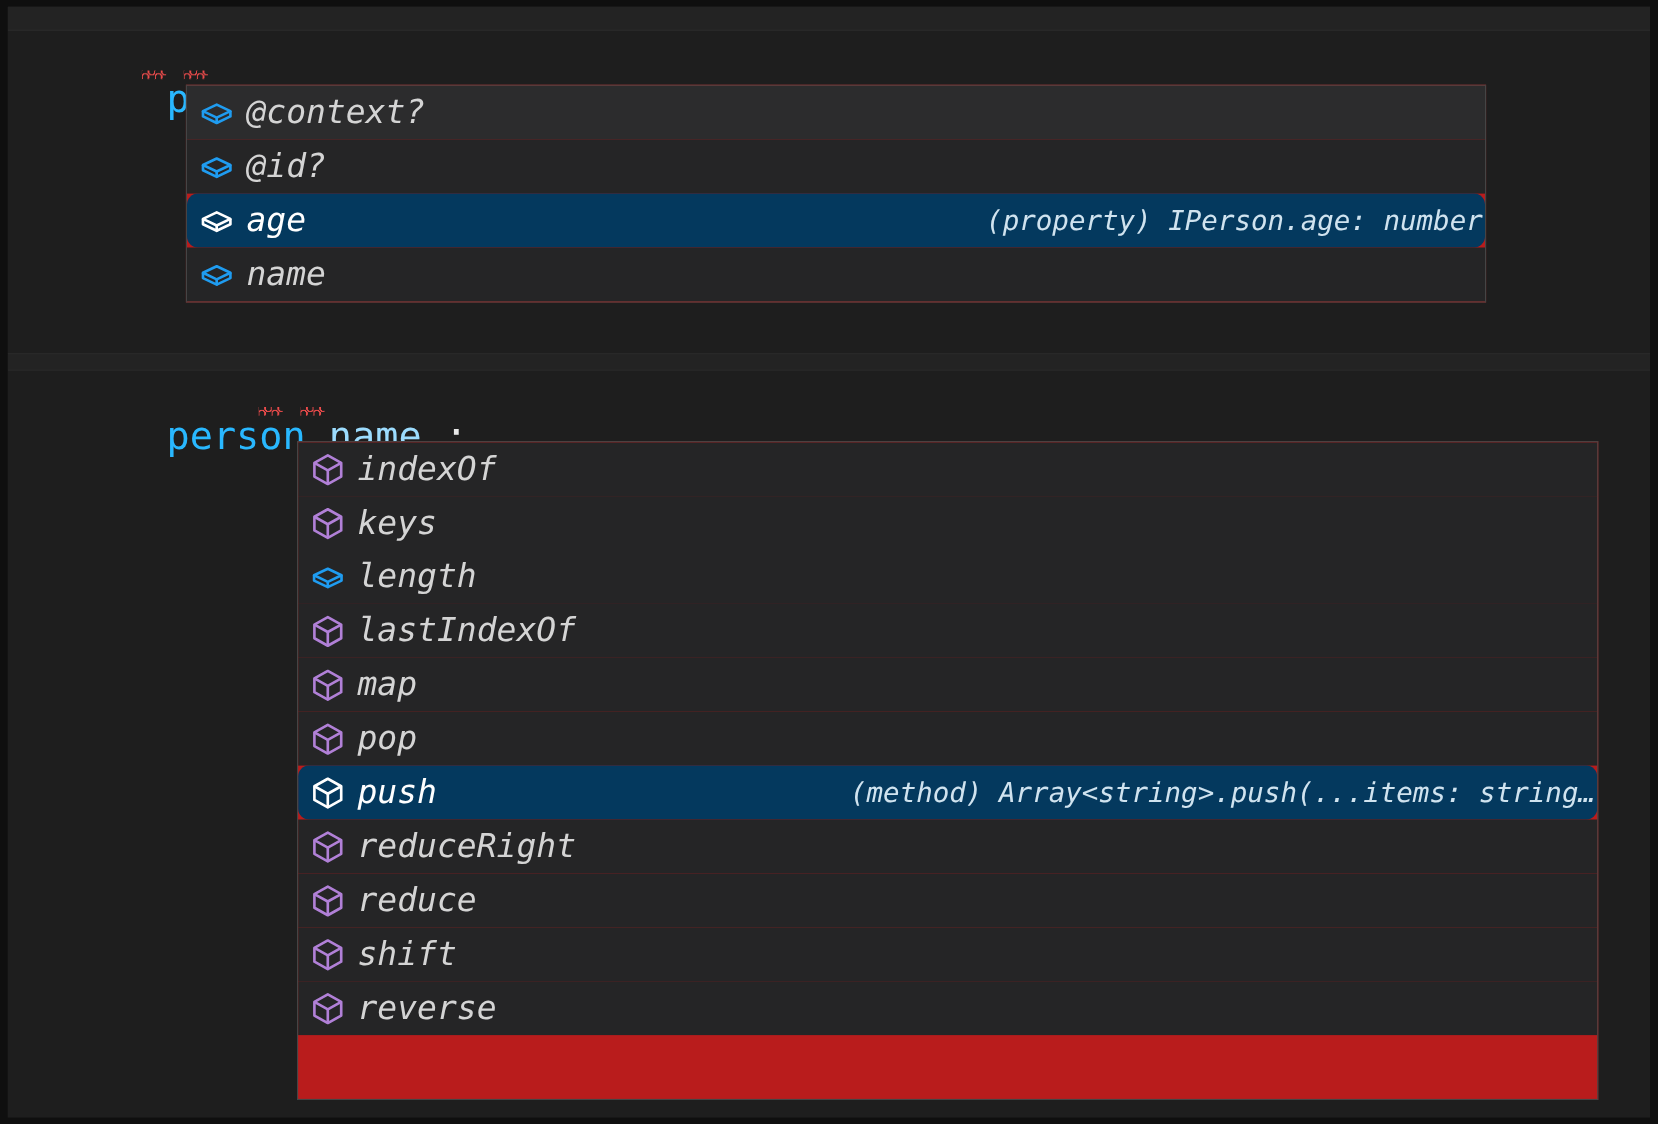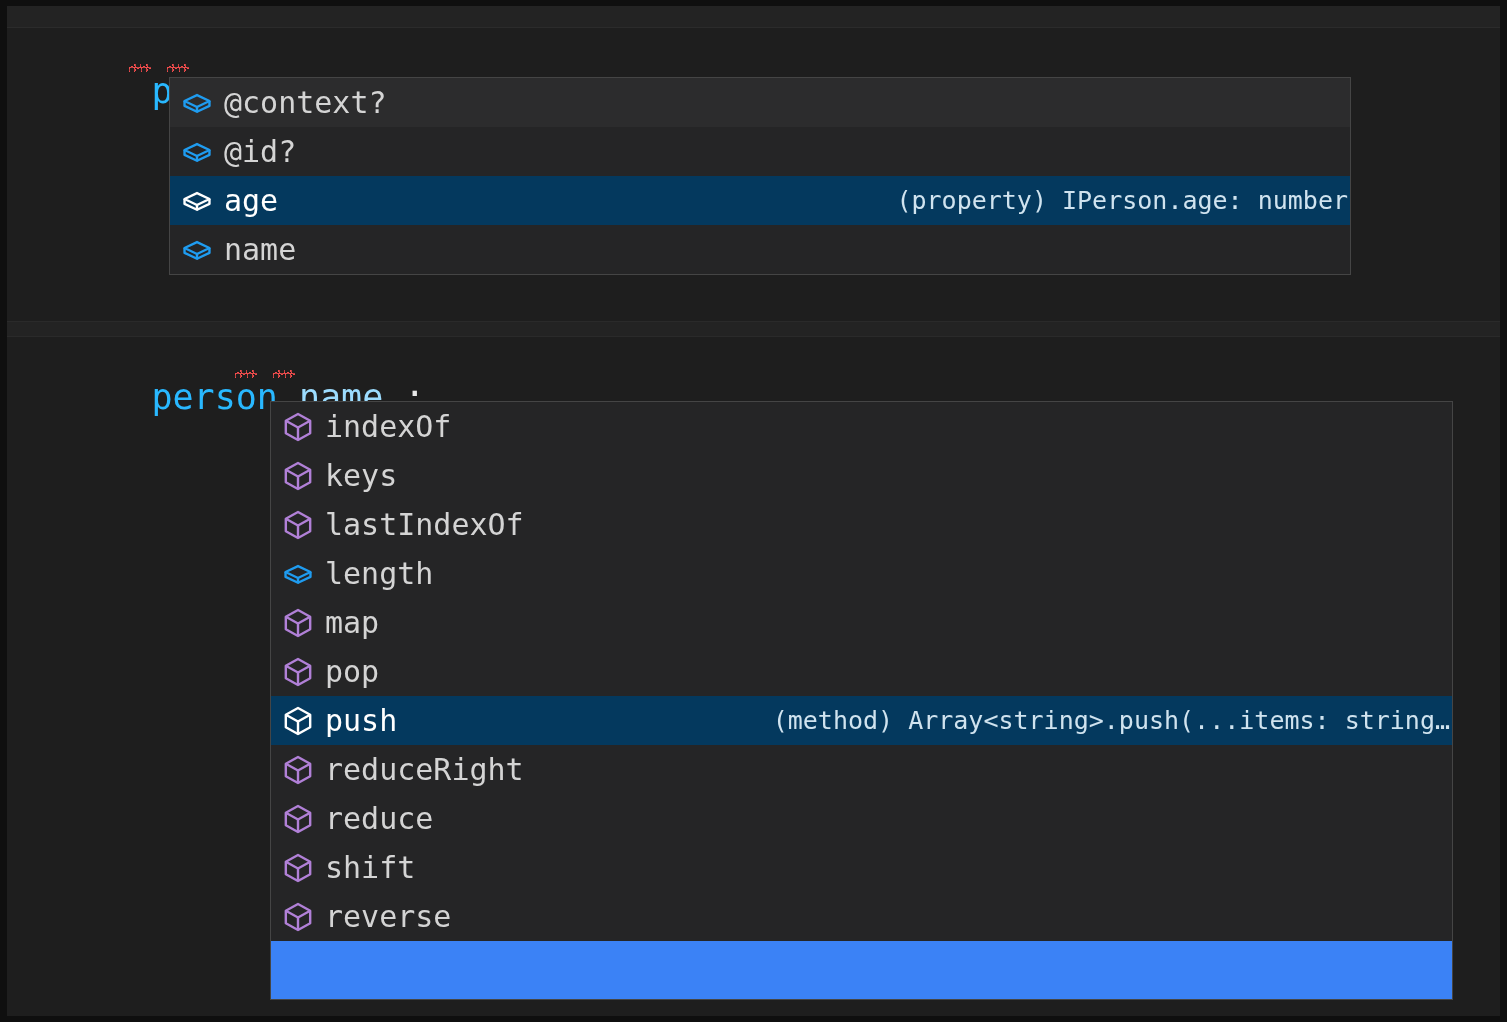--- a/index.html
+++ b/index.html
@@ -79,24 +79,25 @@
       radial-gradient(circle at 9px 1px, rgba(0,0,0,0) 2.4px, #f14c4c 2.6px, #f14c4c 3.6px, rgba(0,0,0,0) 3.8px);
   }
   #squig-1a { left: 122px; top: 58px;  width: 22px; }
   #squig-1b { left: 160px; top: 58px;  width: 22px; }
   #squig-2a { left: 228px; top: 364px; width: 22px; }
   #squig-2b { left: 266px; top: 364px; width: 22px; }
 
   
   .suggest {
     position: absolute;
-    background: #3b82f6;
+    background: #b91c1c;
     border: 1px solid #454545;
     box-sizing: border-box;
     overflow: hidden;
+    font-style: italic;
   }
   #suggest-widget-1 {
     left: 162px;
     top: 71px;
     width: 1182px;
     height: 198px;
   }
   #suggest-widget-2 {
     left: 263px;
     top: 395px;
@@ -107,21 +108,21 @@
   .sug-row {
     position: relative;
     display: flex;
     align-items: center;
     height: 49px;
     padding: 0 0 0 10px;
     box-sizing: border-box;
     background: #252526;
   }
   .sug-row.focused { background: #2c2c2d; }
-  .sug-row.selected { background: #04395e; }
+  .sug-row.selected { background: #04395e; border-radius: 10px; }
 
   .sug-icon {
     width: 34px;
     height: 34px;
     flex: 0 0 34px;
     margin-right: 10px;
     display: block;
   }
 
   .sug-label {
@@ -225,37 +226,37 @@
             <g fill="none" stroke="#b180d7" stroke-width="1.7" stroke-linejoin="round">
               <path d="M12 2.8 L20.6 7.6 L20.6 16.4 L12 21.2 L3.4 16.4 L3.4 7.6 Z"></path>
               <path d="M3.4 7.6 L12 12.4 L20.6 7.6"></path>
               <path d="M12 12.4 L12 21.2"></path>
             </g>
           </svg>
           <span class="sug-label">keys</span>
         </div>
         <div class="sug-row">
           <svg class="sug-icon" viewBox="0 0 24 24">
+            <g fill="none" stroke="#1f9cf0" stroke-width="1.7" stroke-linejoin="round">
+              <path d="M3.2 10.6 L12 6.4 L20.8 10.6 L12 14.8 Z"></path>
+              <path d="M3.2 10.6 L3.2 14.0 L12 18.2 L12 14.8"></path>
+              <path d="M20.8 10.6 L20.8 14.0 L12 18.2"></path>
+            </g>
+          </svg>
+          <span class="sug-label">length</span>
+        </div>
+        <div class="sug-row">
+          <svg class="sug-icon" viewBox="0 0 24 24">
             <g fill="none" stroke="#b180d7" stroke-width="1.7" stroke-linejoin="round">
               <path d="M12 2.8 L20.6 7.6 L20.6 16.4 L12 21.2 L3.4 16.4 L3.4 7.6 Z"></path>
               <path d="M3.4 7.6 L12 12.4 L20.6 7.6"></path>
               <path d="M12 12.4 L12 21.2"></path>
             </g>
           </svg>
           <span class="sug-label">lastIndexOf</span>
-        </div>
-        <div class="sug-row">
-          <svg class="sug-icon" viewBox="0 0 24 24">
-            <g fill="none" stroke="#1f9cf0" stroke-width="1.7" stroke-linejoin="round">
-              <path d="M3.2 10.6 L12 6.4 L20.8 10.6 L12 14.8 Z"></path>
-              <path d="M3.2 10.6 L3.2 14.0 L12 18.2 L12 14.8"></path>
-              <path d="M20.8 10.6 L20.8 14.0 L12 18.2"></path>
-            </g>
-          </svg>
-          <span class="sug-label">length</span>
         </div>
         <div class="sug-row">
           <svg class="sug-icon" viewBox="0 0 24 24">
             <g fill="none" stroke="#b180d7" stroke-width="1.7" stroke-linejoin="round">
               <path d="M12 2.8 L20.6 7.6 L20.6 16.4 L12 21.2 L3.4 16.4 L3.4 7.6 Z"></path>
               <path d="M3.4 7.6 L12 12.4 L20.6 7.6"></path>
               <path d="M12 12.4 L12 21.2"></path>
             </g>
           </svg>
           <span class="sug-label">map</span>

